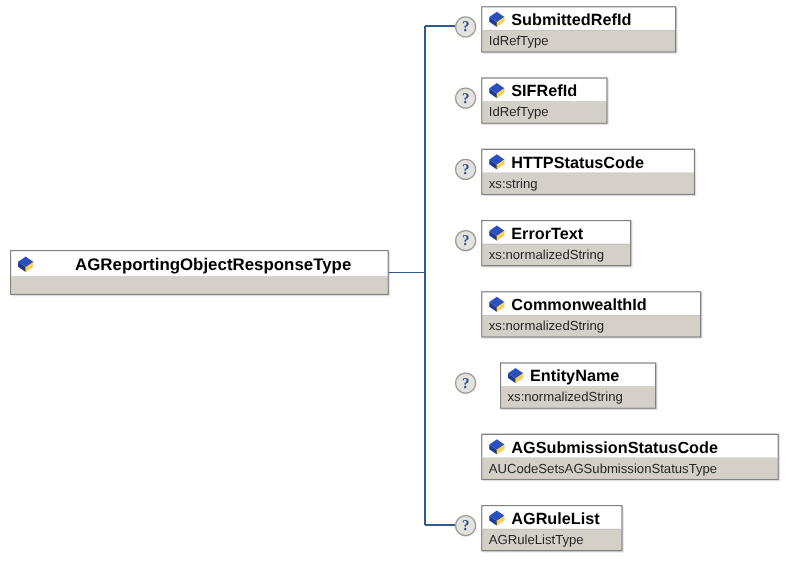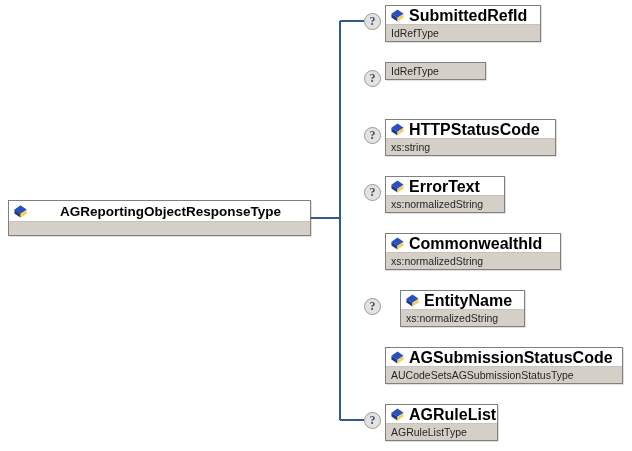--- a/index.html
+++ b/index.html
@@ -45,21 +45,21 @@
     background: #ffffff;
     border-bottom: 1px solid #c8c4bc;
     display: flex;
     align-items: center;
     padding: 1px 6px 1px 4px;
     height: 19px;
     box-sizing: border-box;
     white-space: nowrap;
   }
   .node-name {
-    font-size: 16px;
+    font-size: 13px;
     font-weight: bold;
     color: #000000;
     letter-spacing: 0px;
     line-height: 15px;
   }
   .node-type-row {
     background: #d4d0c8;
     padding: 1px 5px 2px 5px;
     height: 16px;
     box-sizing: border-box;
@@ -153,20 +153,28 @@
             <path d="M8 10.5 L14.5 6 L14.5 10 L8 14.5 Z" fill="#f7d154"></path>
           </svg>
           <span class="node-name">SubmittedRefId</span>
         </div>
         <div class="node-type-row">
           <span class="node-type">IdRefType</span>
         </div>
       </div>
       <div class="opt-marker" style="left: 364px; top: 13px;">?</div>
       <div class="node" style="left: 385px; top: 62px; width: 101px;">
+        <div class="node-name-row">
+          <svg class="elem-icon" viewBox="0 0 16 16">
+            <polygon points="8,1.5 14.5,6 8,10.5 1.5,6" fill="#2a4fc0"></polygon>
+            <path d="M1.5 6 L8 10.5 L8 14.5 L1.5 10 Z" fill="#1b3a90"></path>
+            <path d="M8 10.5 L14.5 6 L14.5 10 L8 14.5 Z" fill="#f7d154"></path>
+          </svg>
+          <span class="node-name">SIFRefId</span>
+        </div>
         <div class="node-type-row">
           <span class="node-type">IdRefType</span>
         </div>
       </div>
       <div class="opt-marker" style="left: 364px; top: 70px;">?</div>
       <div class="node" style="left: 385px; top: 119px; width: 171px;">
         <div class="node-name-row">
           <svg class="elem-icon" viewBox="0 0 16 16">
             <polygon points="8,1.5 14.5,6 8,10.5 1.5,6" fill="#2a4fc0"></polygon>
             <path d="M1.5 6 L8 10.5 L8 14.5 L1.5 10 Z" fill="#1b3a90"></path>

